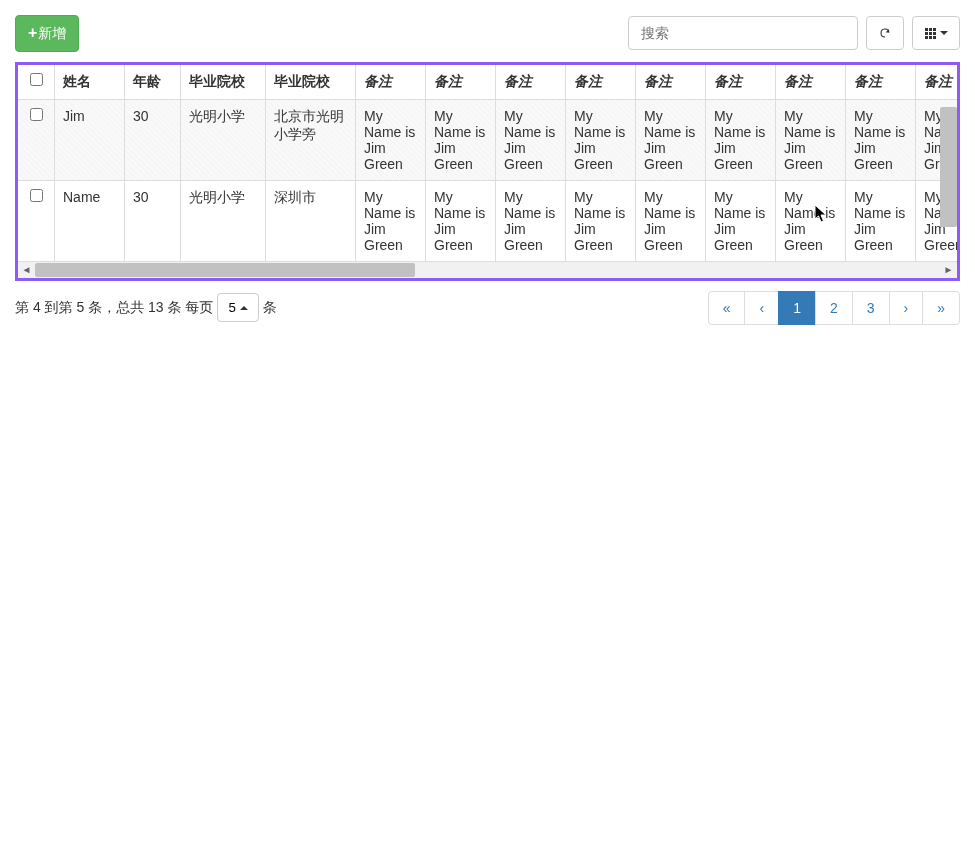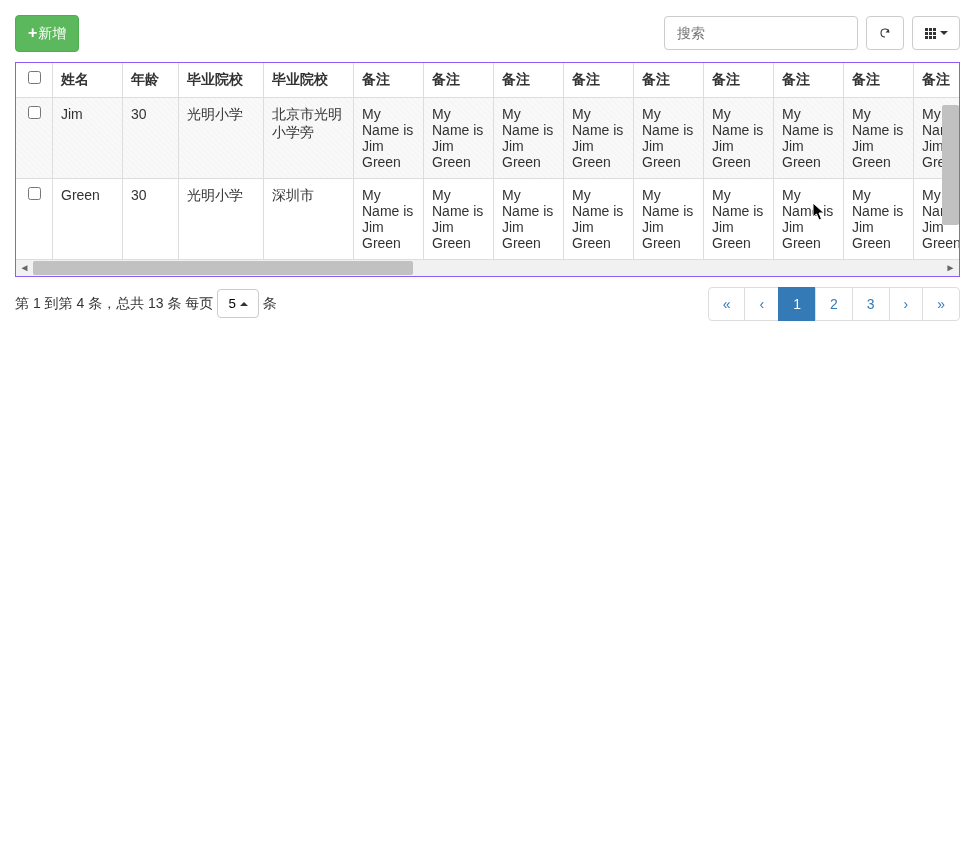--- a/index.html
+++ b/index.html
@@ -36,38 +36,38 @@
   background: #fff;
   border: 1px solid #ccc;
   color: #333;
 }
 .toolbar-right {
   display: flex;
   gap: 8px;
   align-items: center;
 }
 .search-input {
-  width: 194px;
+  width: 230px;
   padding: 6px 12px;
   font-size: 14px;
   line-height: 1.42857143;
   color: #555;
   background: #fff;
   border: 1px solid #ccc;
   border-radius: 4px;
 }
 .icon-btn {
   width: 38px;
   height: 34px;
   display: inline-flex;
   align-items: center;
   justify-content: center;
 }
 .table-wrap {
-  border: 1px solid #8b5cf6;
+  border: 3px solid #8b5cf6;
   position: relative;
 }
 .table-scroll {
   overflow: auto;
   max-height: 300px;
 }
 table {
   border-collapse: separate;
   border-spacing: 0;
   width: 100%;
@@ -91,21 +91,21 @@
 tbody tr:nth-child(odd) td {
   background-color: #f9f9f9;
   background-image: repeating-linear-gradient(45deg, rgba(0,0,0,0.01) 0, rgba(0,0,0,0.01) 2px, transparent 2px, transparent 4px);
 }
 tbody tr:nth-child(even) td { background: #fff; }
 .col-check { width: 36px; text-align: center; }
 .col-name { width: 70px; }
 .col-age { width: 56px; margin-left: 20px; }
 .col-school { width: 85px; }
 .col-addr { width: 90px; }
-.col-note { width: 70px; }
+.col-note { width: 70px; font-style: italic; }
 input[type="checkbox"] {
   width: 13px;
   height: 13px;
 }
 .hscroll {
   height: 17px;
   background: #f1f1f1;
   position: relative;
   border-top: 1px solid #ddd;
 }
@@ -279,21 +279,21 @@
           <td class="note-cell">My Name is Jim Green</td>
           <td class="note-cell">My Name is Jim Green</td>
           <td class="note-cell">My Name is Jim Green</td>
           <td class="note-cell">My Name is Jim Green</td>
           <td class="note-cell">My Name is Jim Green</td>
           <td class="note-cell">My Name is Jim Green</td>
           <td class="note-cell">My Name is Jim Green</td>
         </tr>
         <tr>
           <td class="col-check"><input type="checkbox" style=""></td>
-          <td>Green</td>
+          <td>Name</td>
           <td>30</td>
           <td>光明小学</td>
           <td>深圳市</td>
           <td class="note-cell">My Name is Jim Green</td>
           <td class="note-cell">My Name is Jim Green</td>
           <td class="note-cell">My Name is Jim Green</td>
           <td class="note-cell">My Name is Jim Green</td>
           <td class="note-cell">My Name is Jim Green</td>
           <td class="note-cell">My Name is Jim Green</td>
           <td class="note-cell">My Name is Jim Green</td>
@@ -309,21 +309,21 @@
     <div class="hscroll-thumb"></div>
     <span class="hscroll-arrow right">►</span>
   </div>
   <svg class="cursor-overlay" viewBox="0 0 14 20">
       <path fill="#000" stroke="#fff" stroke-width="1" d="M1 1 L1 15 L4.5 12 L7 18 L9.5 17 L7 11 L12 11 Z"></path>
     </svg>
 </div>
 
 <div class="pagination-row">
   <div class="page-info">
-    <span>第 1 到第 4 条，总共 13 条 每页</span>
+    <span>第 4 到第 5 条，总共 13 条 每页</span>
     <button class="page-size-btn">
       <span>5</span>
       <span class="caret caret-up"></span>
     </button>
     <span>条</span>
   </div>
   <ul class="pagination">
     <li>
         <a>«</a>
       </li>

